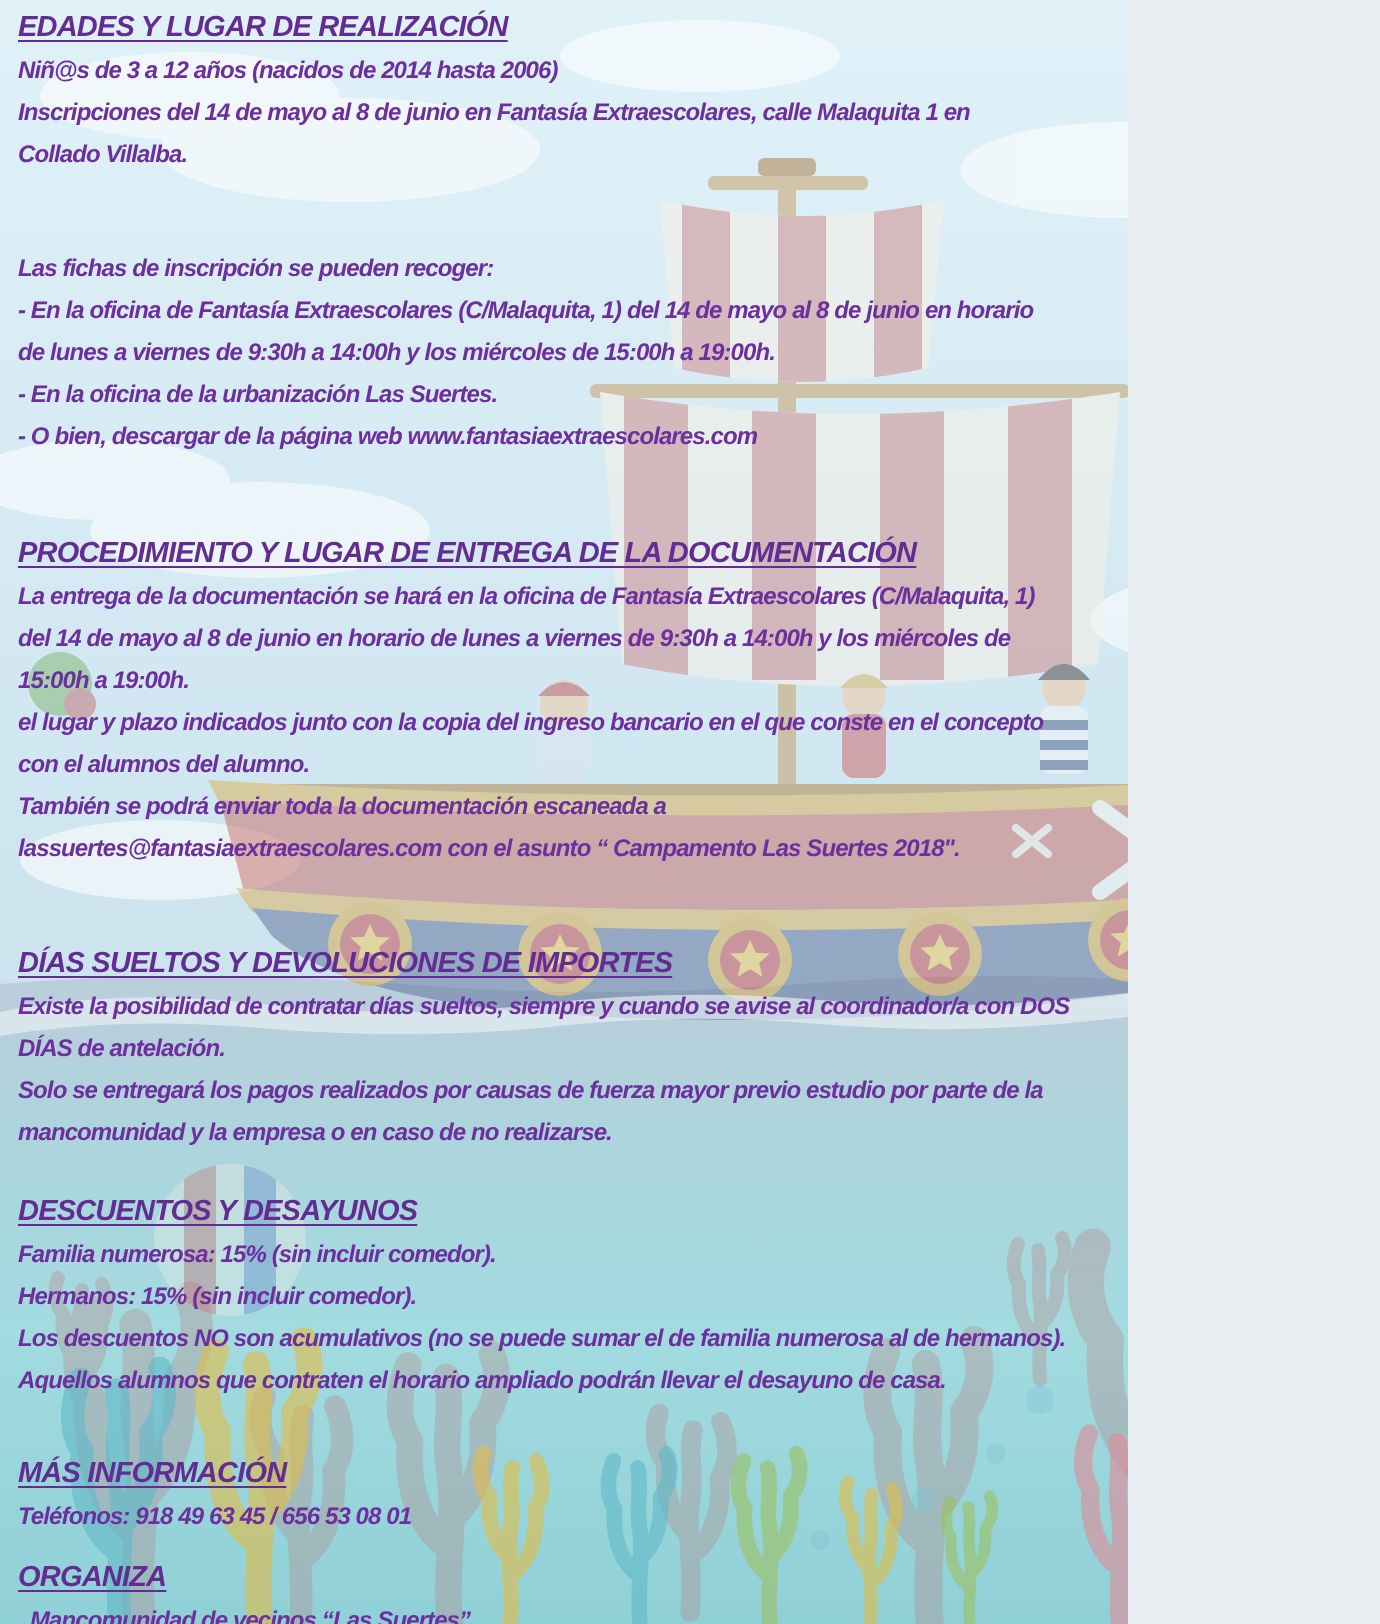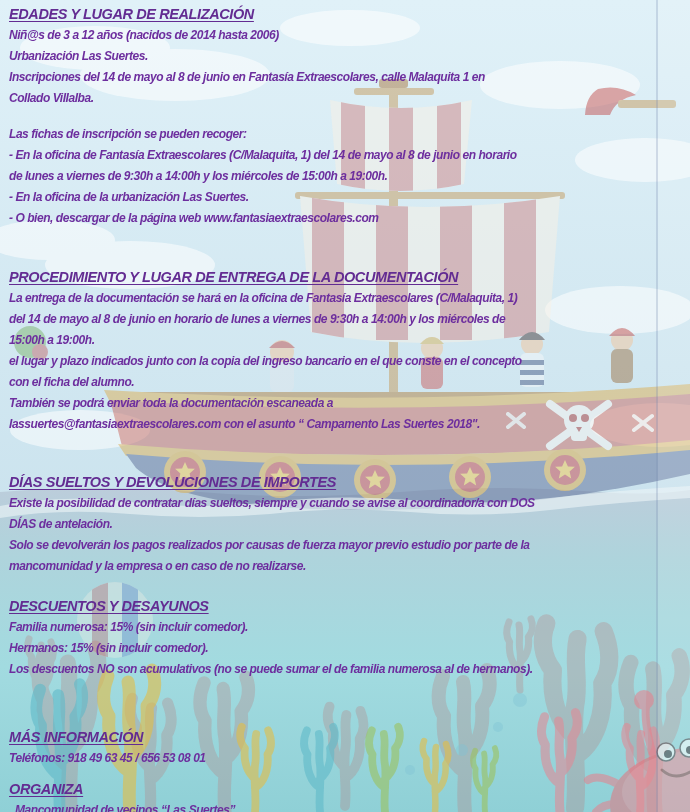--- a/index.html
+++ b/index.html
@@ -1,16 +1,16 @@
 <!DOCTYPE html>
 <html><head>
 <meta charset="utf-8">
 <style>
   html,body{margin:0;padding:0;background:#e8eef2;}
-  .page{position:relative;width:690px;height:812px;overflow:hidden;
+  .page{position:relative;width:564px;height:812px;overflow:hidden;
         font-family:"Liberation Sans",sans-serif;background:#fdba74;}
   .bg{position:absolute;left:0;top:0;}
   .sec{position:absolute;left:9px;width:678px;}
   .hd{font-style:italic;font-weight:bold;font-size:14.5px;line-height:21px;
       letter-spacing:-0.4px;color:#632c92;height:21px;white-space:nowrap;}
   .hd span{text-decoration:underline;text-underline-offset:2px;}
   .ln{font-style:italic;font-weight:bold;font-size:12px;line-height:21px;
       letter-spacing:-0.45px;color:#6d2e9e;height:21px;white-space:nowrap;}
   .indent{padding-left:6px;}
   #sec-edades{top:4px;} #sec-recogida{top:124px;} #sec-procedimiento{top:267px;}
@@ -203,57 +203,57 @@
 
     <path d="M0,506 Q60,494 130,502 Q200,510 270,502 Q340,494 410,500 Q480,506 550,498 Q620,490 690,486 L690,498 Q620,502 550,510 Q480,518 410,512 Q340,506 270,514 Q200,520 130,514 Q60,508 0,518 Z" fill="#e9f2f6" opacity="0.65"></path>
 
     <rect x="658" y="0" width="32" height="812" fill="#ffffff" opacity="0.10"></rect>
     <line x1="657" y1="0" x2="657" y2="812" stroke="#7d8fb5" stroke-width="2" opacity="0.28"></line>
   </svg>
 
   <div class="sec" id="sec-edades">
     <div class="hd"><span>EDADES Y LUGAR DE REALIZACIÓN</span></div>
     <div class="ln">Niñ@s de 3 a 12 años (nacidos de 2014 hasta 2006)</div>
-    <div class="ln">Urbanización Las Suertes.</div>
     <div class="ln">Inscripciones del 14 de mayo al 8 de junio en Fantasía Extraescolares, calle Malaquita 1 en</div>
     <div class="ln">Collado Villalba.</div>
   </div>
 
   <div class="sec" id="sec-recogida">
     <div class="ln">Las fichas de inscripción se pueden recoger:</div>
     <div class="ln">- En la oficina de Fantasía Extraescolares (C/Malaquita, 1) del 14 de mayo al 8 de junio en horario</div>
     <div class="ln">de lunes a viernes de 9:30h a 14:00h y los miércoles de 15:00h a 19:00h.</div>
     <div class="ln">- En la oficina de la urbanización Las Suertes.</div>
     <div class="ln">- O bien, descargar de la página web www.fantasiaextraescolares.com</div>
   </div>
 
   <div class="sec" id="sec-procedimiento">
     <div class="hd"><span>PROCEDIMIENTO Y LUGAR DE ENTREGA DE LA DOCUMENTACIÓN</span></div>
     <div class="ln">La entrega de la documentación se hará en la oficina de Fantasía Extraescolares (C/Malaquita, 1)</div>
     <div class="ln">del 14 de mayo al 8 de junio en horario de lunes a viernes de 9:30h a 14:00h y los miércoles de</div>
     <div class="ln">15:00h a 19:00h.</div>
     <div class="ln">el lugar y plazo indicados junto con la copia del ingreso bancario en el que conste en el concepto</div>
-    <div class="ln">con el ficha del alumno.</div>
+    <div class="ln">con el alumnos del alumno.</div>
     <div class="ln">También se podrá enviar toda la documentación escaneada a</div>
     <div class="ln">lassuertes@fantasiaextraescolares.com con el asunto “ Campamento Las Suertes 2018".</div>
   </div>
 
   <div class="sec" id="sec-dias">
     <div class="hd"><span>DÍAS SUELTOS Y DEVOLUCIONES DE IMPORTES</span></div>
     <div class="ln">Existe la posibilidad de contratar días sueltos, siempre y cuando se avise al coordinador/a con DOS</div>
     <div class="ln">DÍAS de antelación.</div>
-    <div class="ln">Solo se devolverán los pagos realizados por causas de fuerza mayor previo estudio por parte de la</div>
+    <div class="ln">Solo se entregará los pagos realizados por causas de fuerza mayor previo estudio por parte de la</div>
     <div class="ln">mancomunidad y la empresa o en caso de no realizarse.</div>
   </div>
 
   <div class="sec" id="sec-descuentos">
     <div class="hd"><span>DESCUENTOS Y DESAYUNOS</span></div>
     <div class="ln">Familia numerosa: 15% (sin incluir comedor).</div>
     <div class="ln">Hermanos: 15% (sin incluir comedor).</div>
     <div class="ln">Los descuentos NO son acumulativos (no se puede sumar el de familia numerosa al de hermanos).</div>
+    <div class="ln">Aquellos alumnos que contraten el horario ampliado podrán llevar el desayuno de casa.</div>
   </div>
 
   <div class="sec" id="sec-mas">
     <div class="hd"><span>MÁS INFORMACIÓN</span></div>
     <div class="ln">Teléfonos: 918 49 63 45 / 656 53 08 01</div>
   </div>
 
   <div class="sec" id="sec-organiza">
     <div class="hd"><span>ORGANIZA</span></div>
     <div class="ln indent">Mancomunidad de vecinos “Las Suertes”</div>

